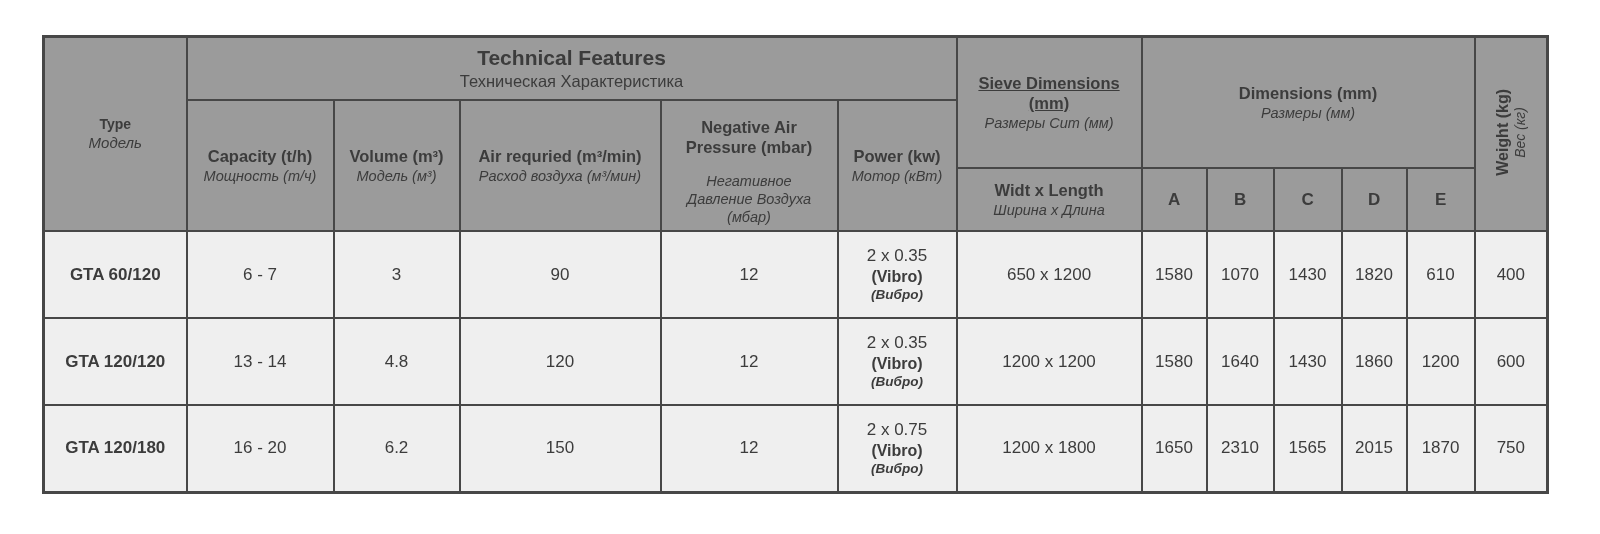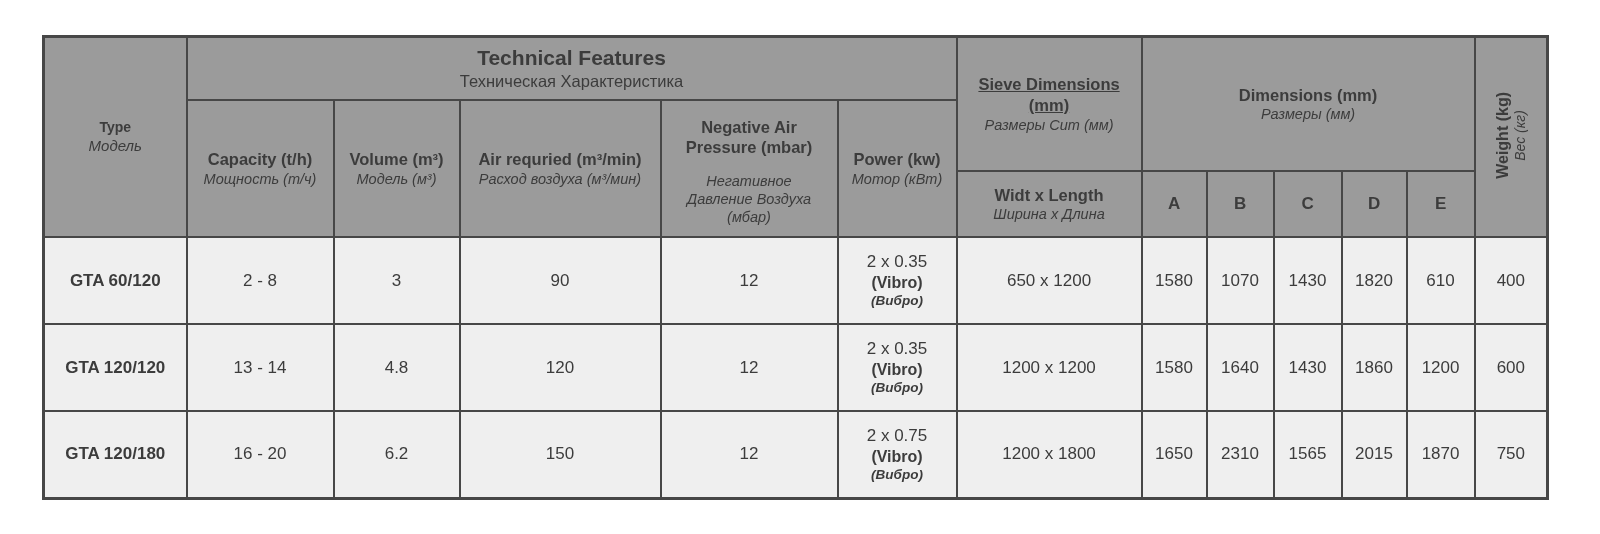--- a/index.html
+++ b/index.html
@@ -22,21 +22,21 @@
   tbody td{background:#efefef;font-size:17px;}
 
   .group-en{font-weight:bold;font-size:21px;line-height:1.25;display:block;}
   .group-ru{font-size:16.5px;line-height:1.25;display:block;}
   .hdr-en{font-weight:bold;font-size:16.5px;line-height:1.25;display:block;}
   .hdr-ru{font-style:italic;font-size:14.5px;line-height:1.25;display:block;}
   .type-en{font-weight:bold;font-size:14px;line-height:1.3;display:block;}
   .type-ru{font-style:italic;font-size:15px;line-height:1.3;display:block;}
 
   th.neg .hdr-en{max-width:140px;margin:14px auto;}
-  th.neg .hdr-ru{max-width:155px;margin:8px auto;}
+  th.neg .hdr-ru{max-width:155px;margin:2px auto;}
   th.sieve .hdr-en{max-width:148px;margin:0 auto;text-decoration:underline;}
   .letter{font-weight:bold;font-size:17px;}
 
   .vert{
     writing-mode:vertical-rl;transform:rotate(180deg);
     display:inline-block;line-height:1.2;
   }
   .w-en{font-weight:bold;font-size:16px;display:block;}
   .w-ru{font-style:italic;font-size:14px;display:block;}
 
@@ -120,21 +120,21 @@
       <th><span class="letter">A</span></th>
       <th><span class="letter">B</span></th>
       <th><span class="letter">C</span></th>
       <th><span class="letter">D</span></th>
       <th><span class="letter">E</span></th>
     </tr>
   </thead>
   <tbody>
     <tr>
       <td class="model">GTA 60/120</td>
-      <td>2 - 8</td>
+      <td>6 - 7</td>
       <td>3</td>
       <td>90</td>
       <td>12</td>
       <td>
         <span class="p-val">2 x 0.35</span>
         <span class="p-en">(Vibro)</span>
         <span class="p-ru">(Вибро)</span>
       </td>
       <td>650 x 1200</td>
       <td>1580</td>

